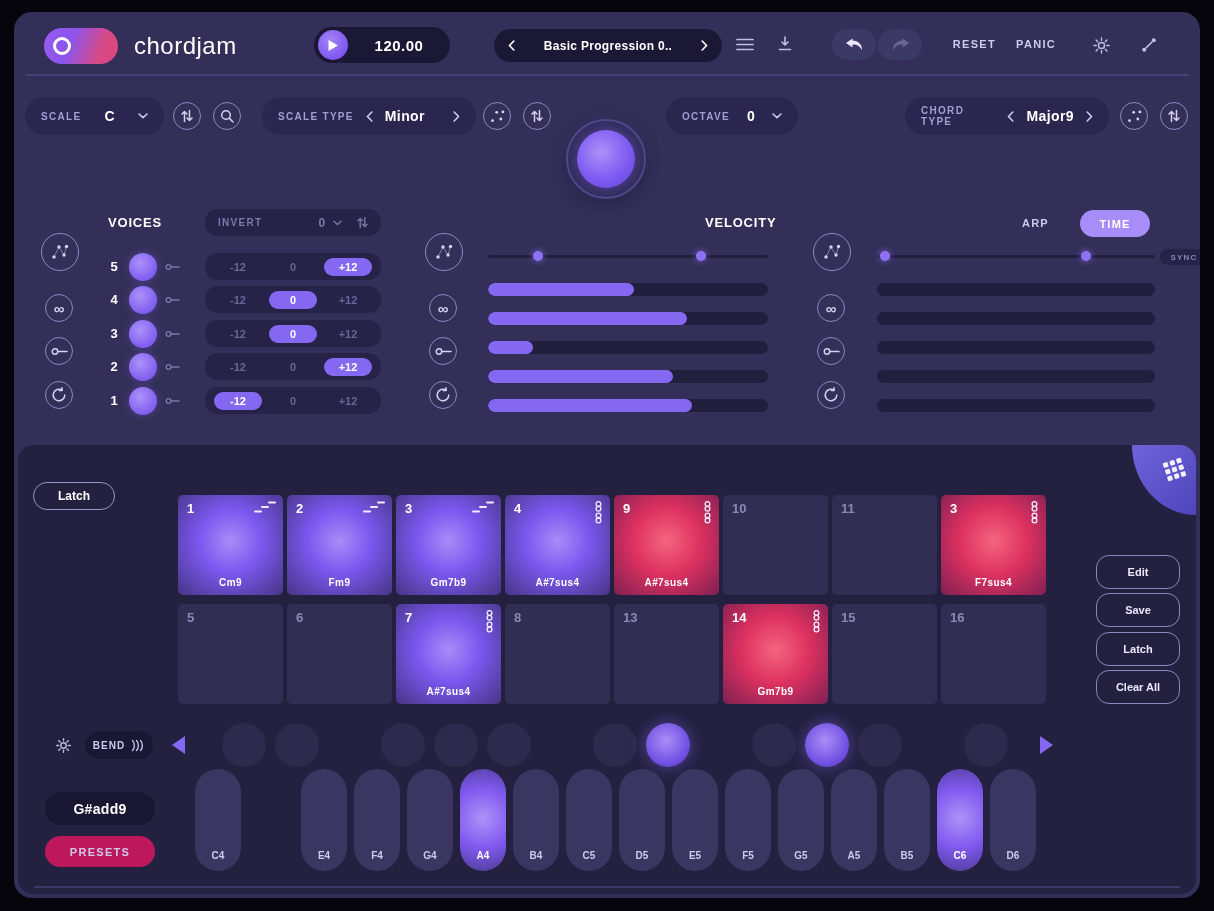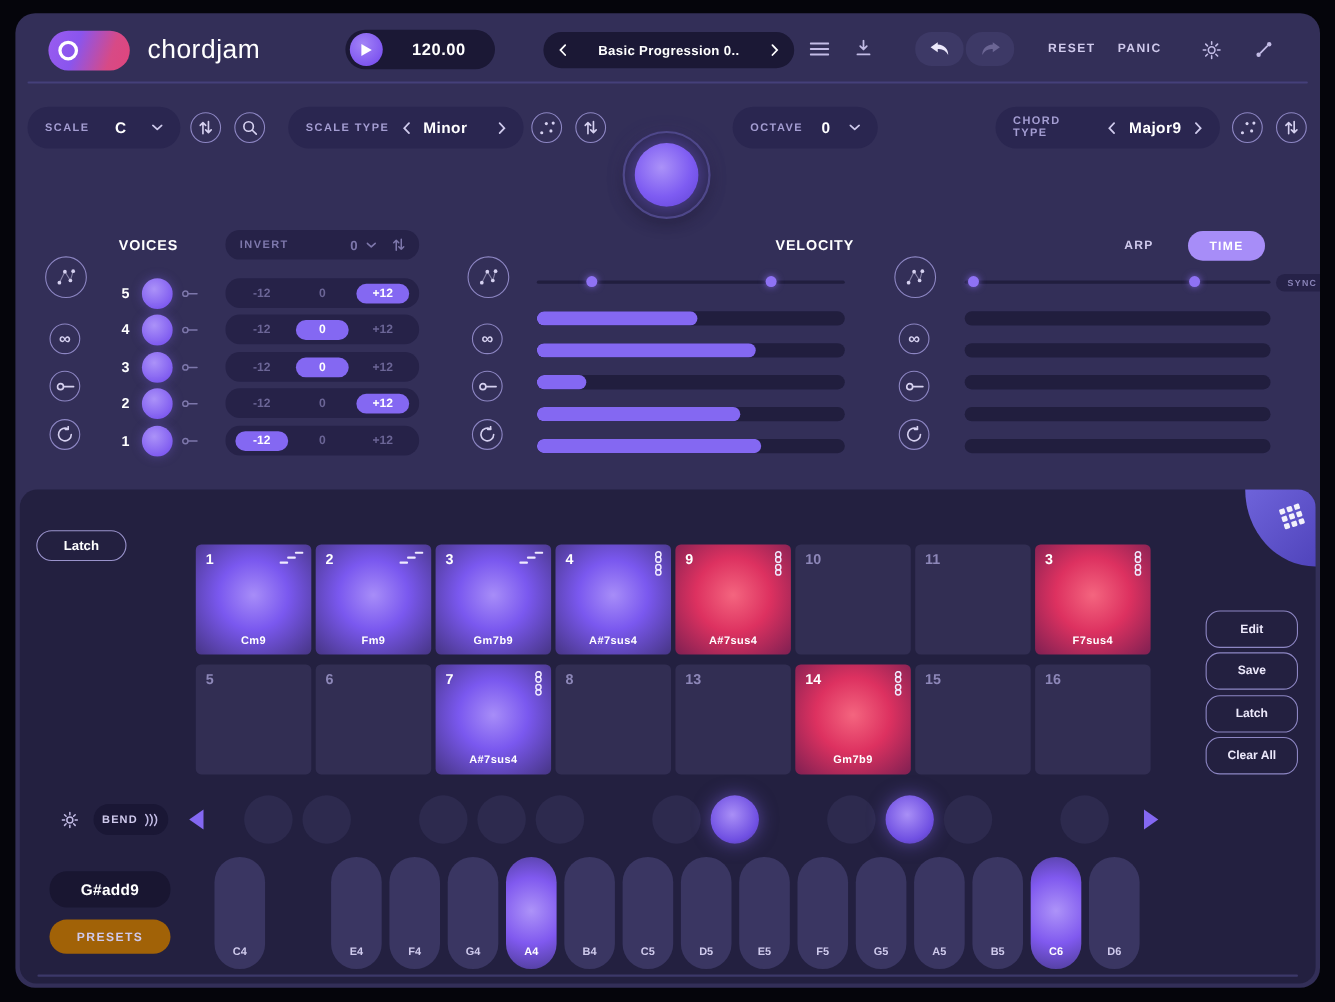--- a/index.html
+++ b/index.html
@@ -87,26 +87,26 @@
   .sbtn{position:absolute;left:1078px;width:84px;height:34px;border-radius:13px;border:1.5px solid #8d86c3;
     color:#ece8fb;font-size:11px;font-weight:bold;display:flex;align-items:center;justify-content:center;background:transparent;}
 
   
   .bend-pill{position:absolute;left:67px;top:286px;width:68px;height:28px;border-radius:14px;background:#1a1735;
     display:flex;align-items:center;justify-content:center;gap:5px;color:#cfc9ec;font-size:10px;font-weight:bold;letter-spacing:1px;}
   .tri-left{width:0;height:0;border-top:9px solid transparent;border-bottom:9px solid transparent;border-right:13px solid #8468f2;}
   .tri-right{width:0;height:0;border-top:9px solid transparent;border-bottom:9px solid transparent;border-left:13px solid #8468f2;}
   .bkey{position:absolute;top:278px;width:44px;height:44px;border-radius:50%;background:#2d2a4e;}
   .bkey.active{background:radial-gradient(circle at 45% 40%,#a98ff6,#6f4fe2 65%,#4a3a92);box-shadow:0 0 16px rgba(135,105,245,.5);}
-  .wkey{position:absolute;top:334px;width:46px;height:102px;border-radius:23px;background:#3a3662;padding-left:16px;}
+  .wkey{position:absolute;top:324px;width:46px;height:102px;border-radius:23px;background:#3a3662;padding-left:16px;}
   .wkey.active{background:radial-gradient(circle at 50% 48%,#ad93f8 0%,#8059ef 52%,#4e3d98 100%);}
   .klabel{position:absolute;bottom:10px;left:0;right:0;text-align:center;font-size:10px;font-weight:bold;color:#cfcaec;}
   .chord-display{position:absolute;left:27px;top:347px;width:110px;height:33px;border-radius:16px;background:#191631;
     color:#fff;font-size:14px;font-weight:bold;display:flex;align-items:center;justify-content:center;letter-spacing:.3px;}
-  .presets-btn{position:absolute;left:27px;top:391px;width:110px;height:31px;border-radius:16px;background:#a16207;
+  .presets-btn{position:absolute;left:27px;top:391px;width:110px;height:31px;border-radius:16px;background:#be185d;
     color:#cfc9ec;font-size:11px;font-weight:bold;letter-spacing:1.3px;display:flex;align-items:center;justify-content:center;}
   .panel-line{position:absolute;left:16px;right:16px;bottom:6px;height:2px;background:#3c3869;border-radius:1px;}
   .inf{font-size:15px;font-weight:bold;color:#d6d1f0;line-height:1;}
 </style>
 </head>
 <body>
 
 <div class="app">
 
   <div class="logo-blob">

